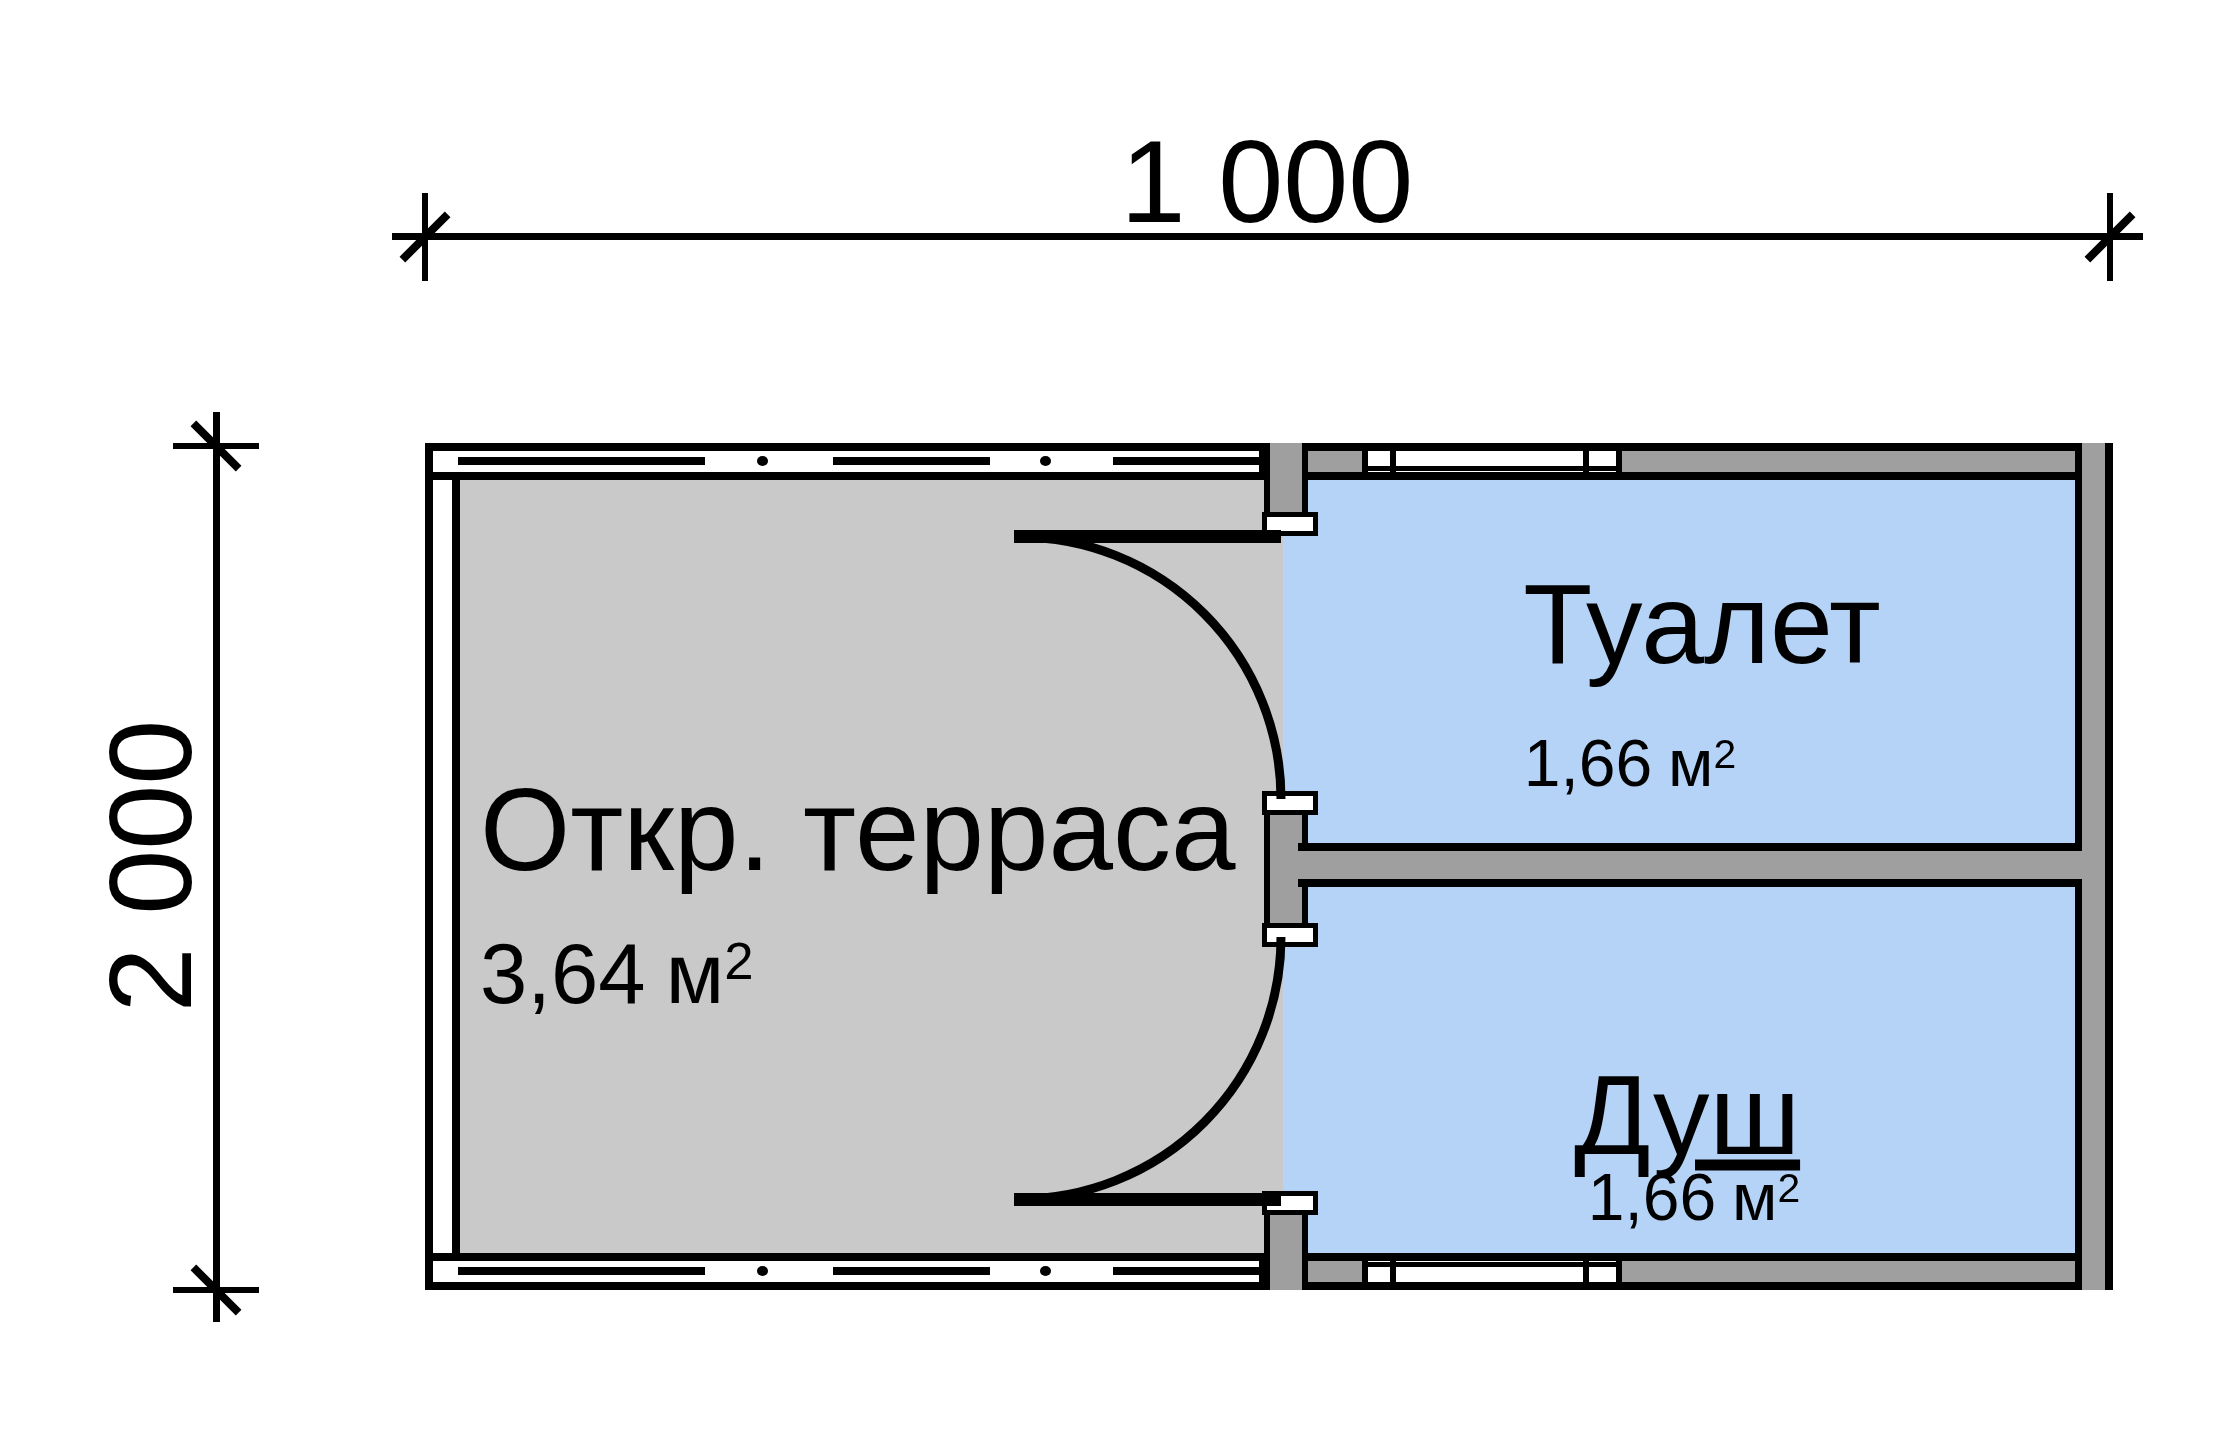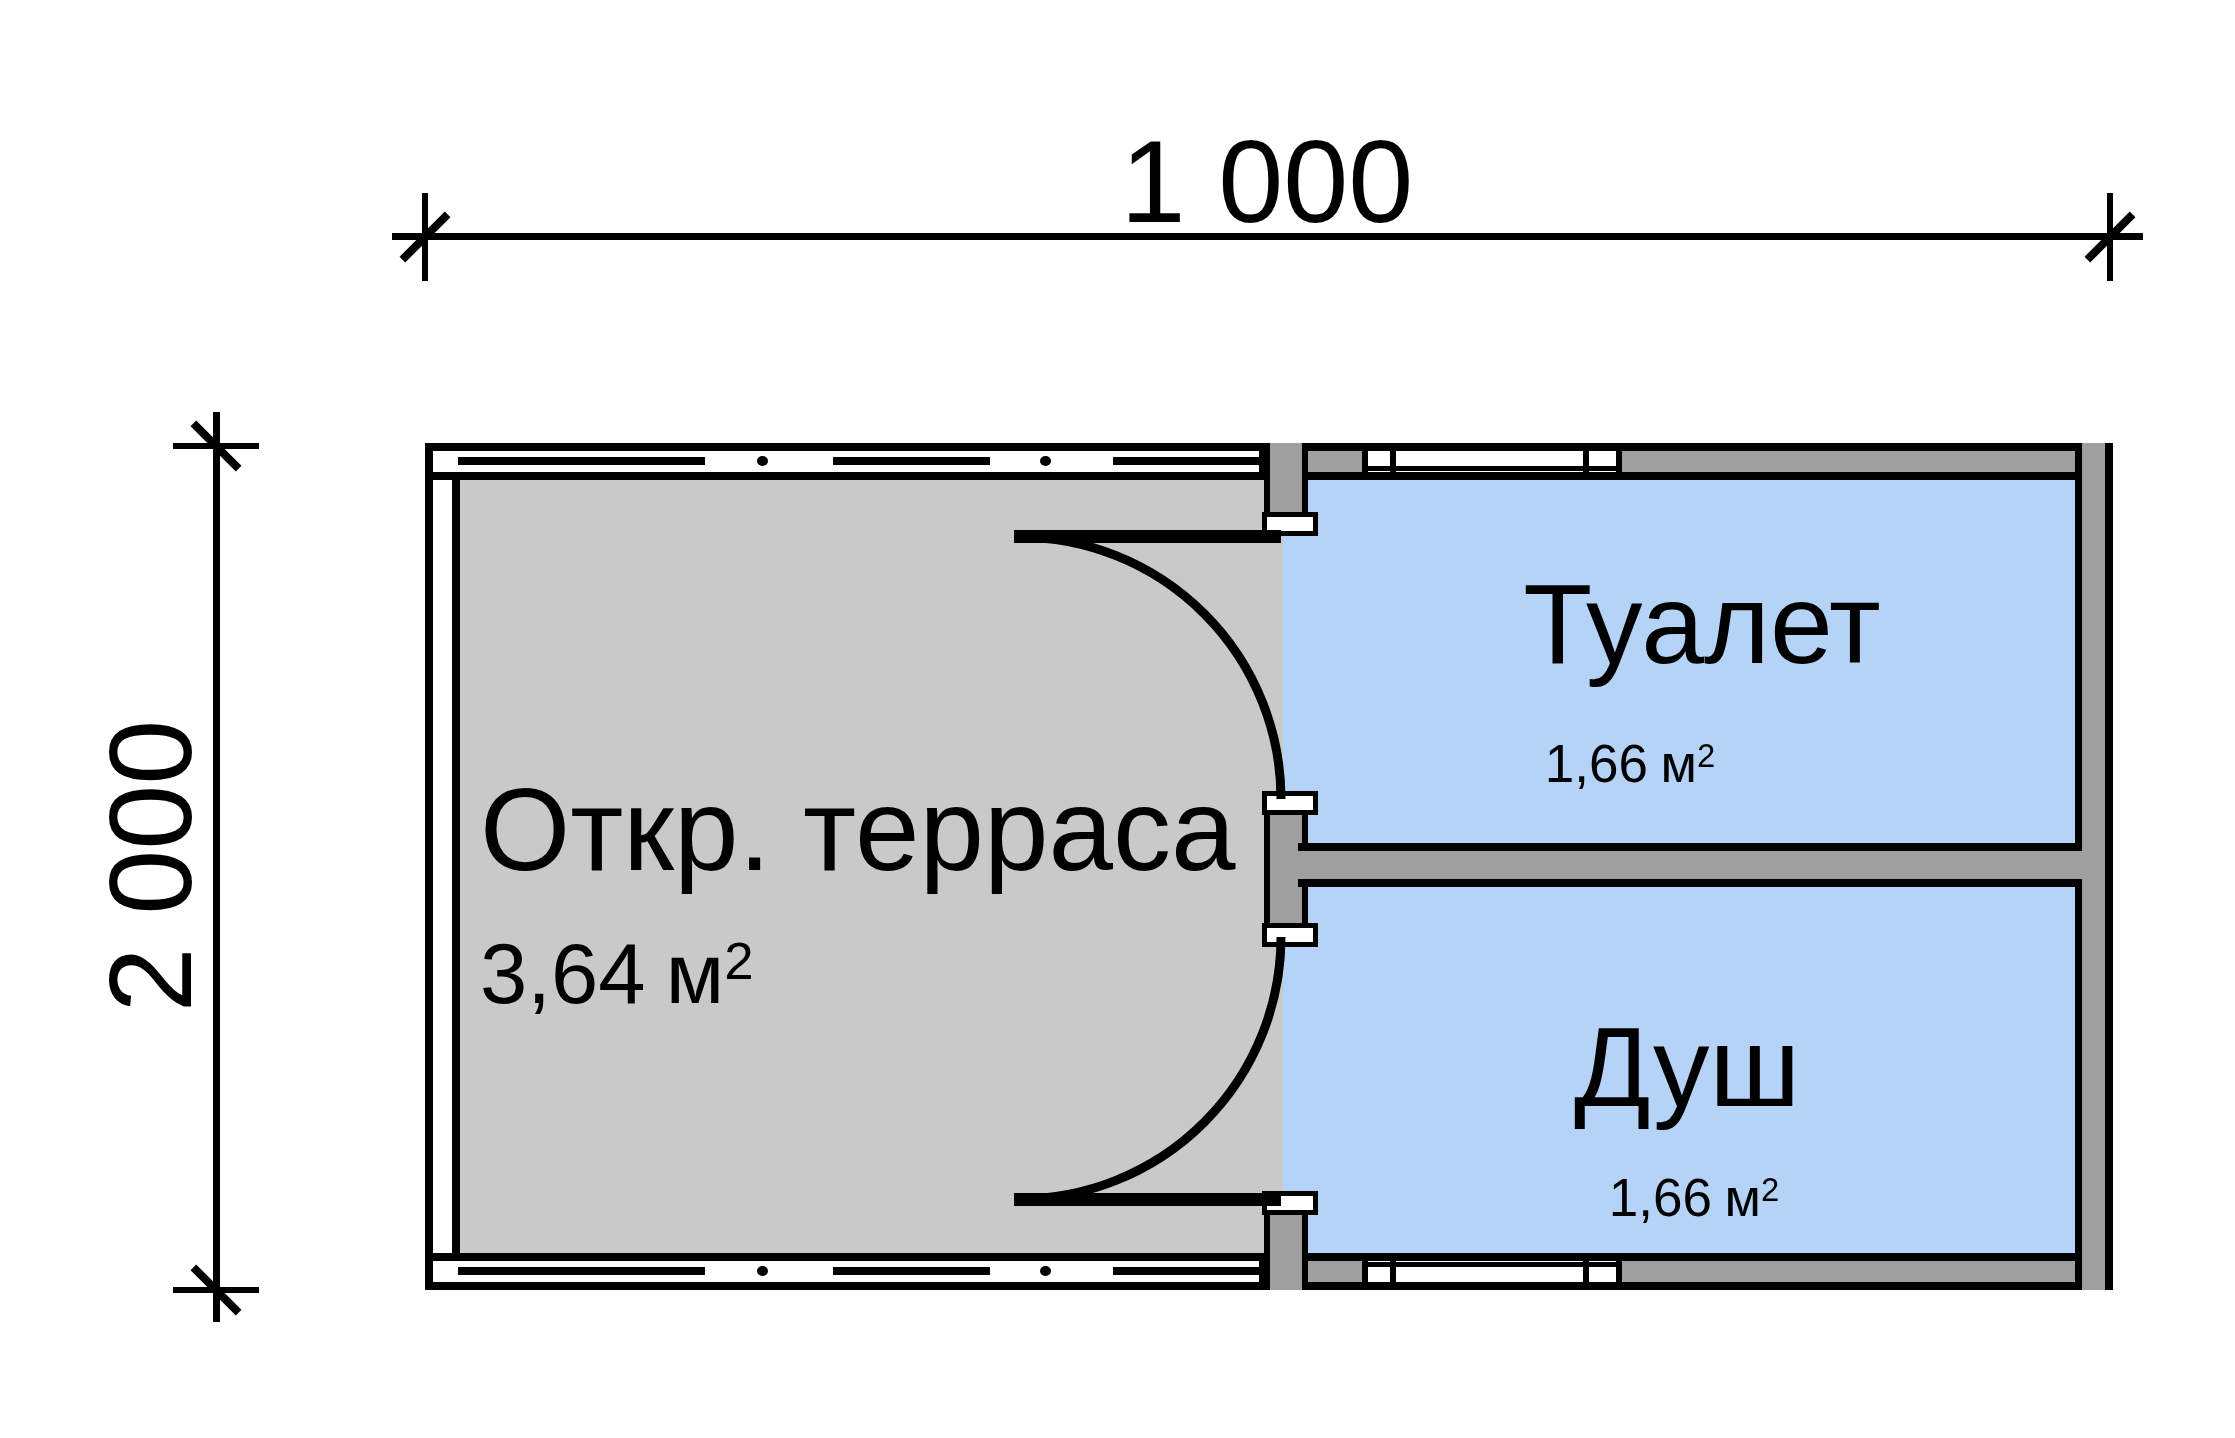--- a/index.html
+++ b/index.html
@@ -44,21 +44,21 @@
   
   .doorway-gray{left:1258px;width:25px;background:#c9c9c9;}
   .doorway-blue{left:1283px;width:27px;background:#b5d3f7;}
   .dw-top{top:534px;height:259px;}
   .dw-bottom{top:947px;height:244px;}
   .jamb{left:1262px;width:56px;height:24px;background:#fff;border:5px solid #000;}
   .leaf{left:1014px;width:267px;height:13px;background:#000;}
   
   .label{color:#000;white-space:nowrap;line-height:1;}
   .room-name{font-size:113px;}
-  .area{font-size:53px;}
+  .area{font-size:66px;}
   .terrace-name{font-size:116px;}
   .terrace-area-size{font-size:85px;}
   .area sup, .terrace-area-size sup{font-size:0.62em;vertical-align:baseline;position:relative;top:-0.45em;}
   .unit{margin-left:0.24em;}
   .centered{transform:translate(-50%,-50%);}
   
   .dimline{background:#000;}
   .dim-label{font-size:117px;color:#000;white-space:nowrap;line-height:1;}
   .tick-stroke{background:#000;}
   .tick-slash{width:64px;height:8px;background:#000;transform:translate(-50%,-50%) rotate(-45deg);}
@@ -126,21 +126,21 @@
     <path d="M 1019 537 A 262 262 0 0 1 1281 799" fill="none" stroke="#000" stroke-width="9"></path>
     <path d="M 1019 1199 A 262 262 0 0 0 1281 937" fill="none" stroke="#000" stroke-width="9"></path>
   </svg>
 
   <div class="abs label terrace-name" style="left:480px;top:772px;">Откр. терраса</div>
   <div class="abs label terrace-area-size" style="left:480px;top:931px;"><span>3,64</span><span class="unit">м</span><sup>2</sup></div>
 
   <div class="abs label room-name centered" style="left:1670px;top:624px;margin-left:32px;">Туалет</div>
   <div class="abs label area centered" style="left:1630px;top:763px;"><span>1,66</span><span class="unit">м</span><sup>2</sup></div>
 
-  <div class="abs label room-name centered" style="left:1687px;top:1067px;">Душ</div>
+  <div class="abs label room-name centered" style="left:1687px;top:1115px;text-decoration:underline;">Душ</div>
   <div class="abs label area centered" style="left:1694px;top:1197px;"><span>1,66</span><span class="unit">м</span><sup>2</sup></div>
 
   <div class="abs dimline" style="left:392px;top:233px;width:1751px;height:7px;"></div>
   <div class="abs tick-stroke" style="left:422px;top:193px;width:6px;height:88px;"></div>
   <div class="abs tick-stroke" style="left:2107px;top:193px;width:6px;height:88px;"></div>
   <div class="abs tick-slash" style="left:425px;top:237px;"></div>
   <div class="abs tick-slash" style="left:2110px;top:237px;"></div>
   <div class="abs dim-label" style="left:1267px;top:123px;transform:translate(-50%,0);">1 000</div>
 
   <div class="abs dimline" style="left:213px;top:412px;width:7px;height:910px;"></div>

